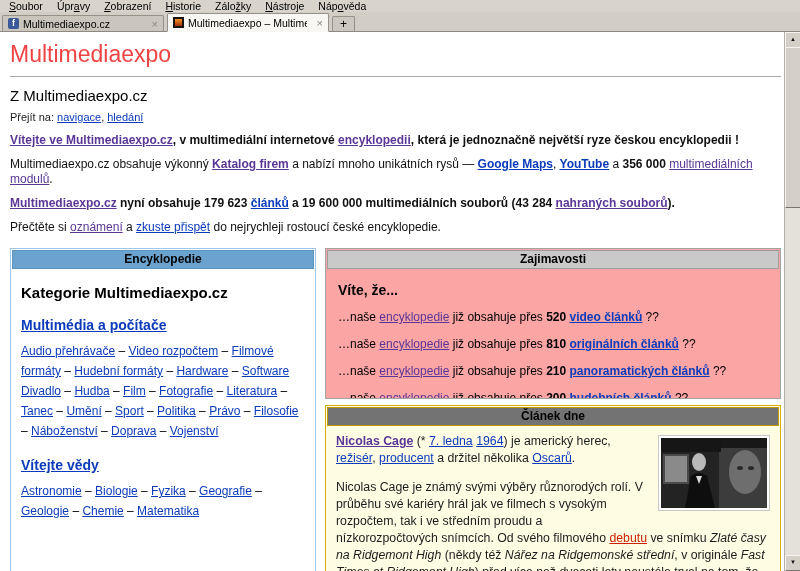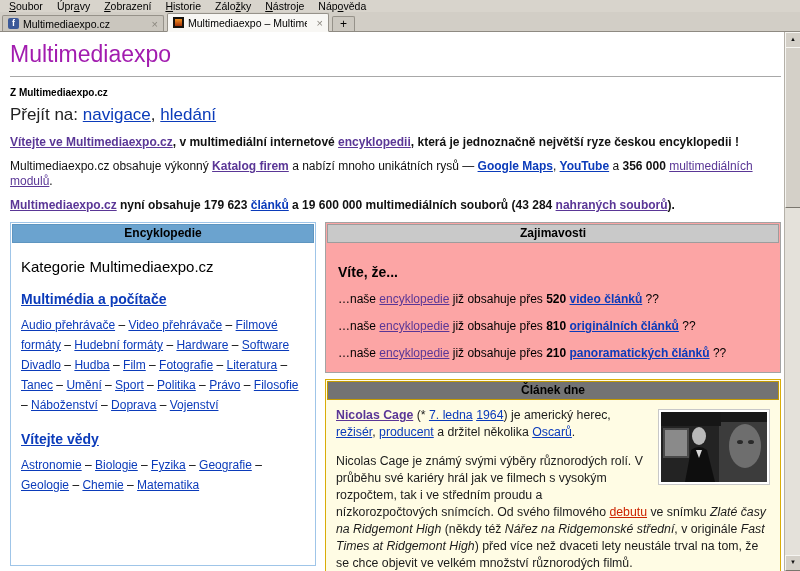--- a/index.html
+++ b/index.html
@@ -23,50 +23,50 @@
 
   
   .scrollbar{position:absolute;top:32px;right:0;bottom:0;width:15px;background:#e4e1da;border-left:1px solid #b4b0a8;}
   .sb-btn{position:absolute;left:0;width:14px;height:14px;background:#d4d0c8;border:1px solid;border-color:#f6f5f1 #7a766e #7a766e #f6f5f1;font-size:6px;line-height:12px;text-align:center;color:#111;cursor:pointer;}
   .sb-up{top:0;}
   .sb-down{bottom:0;}
   .sb-thumb{position:absolute;left:0;top:15px;width:14px;height:159px;background:#d4d0c8;border:1px solid;border-color:#f6f5f1 #7a766e #7a766e #f6f5f1;cursor:pointer;}
 
   
   .content{position:absolute;top:32px;left:0;right:16px;bottom:0;background:#fff;padding:7px 3px 0 10px;overflow:hidden;color:#000;}
-  h1.page-title{font-size:23px;font-weight:normal;margin:2px 0 0;padding-bottom:8px;border-bottom:1px solid #a8a8a8;color:#a21caf;}
-  h2.site-sub{font-size:10px;font-weight:bold;margin:10px 0 7px;}
-  .jump{font-size:17px;margin:0 0 10px;color:#222;}
+  h1.page-title{font-size:23px;font-weight:normal;margin:2px 0 0;padding-bottom:8px;border-bottom:1px solid #a8a8a8;color:#ef4444;}
+  h2.site-sub{font-size:15px;font-weight:normal;margin:10px 0 7px;}
+  .jump{font-size:11px;margin:0 0 10px;color:#222;}
   .intro{font-size:12px;line-height:15px;margin:0 0 9px;color:#111;}
   .intro.last{margin-bottom:13px;}
 
   .lk{text-decoration:underline;color:#0b3bba;cursor:pointer;}
   .lk.v{color:#5a3696;}
   .lk.r{color:#cc2200;}
   .lk.b{font-weight:bold;}
   .txt.b{font-weight:bold;}
   .txt.i{font-style:italic;}
 
   .cols{display:flex;gap:9px;align-items:flex-start;}
   .col-left{width:306px;flex:none;}
   .col-right{flex:1;min-width:0;}
 
   .box{border:1px solid;background:#fff;}
   .box-header{margin:1px;text-align:center;font-weight:bold;font-size:12px;padding:1px 0 2px;border:1px solid;}
 
   .enc-box{border-color:#9fc5e8;height:342px;overflow:hidden;}
   .enc-box .box-header{background:#6ba3cf;border-color:#5e95c0;}
   .enc-body{padding:6px 10px;}
-  .kat-title{font-size:15px;font-weight:normal;margin:8px 0 16px;}
+  .kat-title{font-size:15px;font-weight:bold;margin:8px 0 16px;}
   .sec-head{font-size:14px;font-weight:bold;margin:16px 0 8px;}
   .sec-links{font-size:12px;line-height:20px;margin:0;}
 
   .facts-box{border-color:#a3a3a3;background:#fca5a5;height:149px;overflow:hidden;}
   .facts-box .box-header{background:#c9c9c9;border-color:#9d9d9d;}
-  .facts-body{padding:12px 12px;}
+  .facts-body{padding:4px 12px;}
   .vite-title{font-size:14px;font-weight:bold;margin:8px 0 12px;}
   .vite-row{font-size:12px;margin:0 0 13px;}
 
   .art-box{border-color:#d9ad08;background:#fffce4;margin-top:6px;min-height:230px;}
   .art-box .box-header{background:#737373;border-color:#c39a04;}
   .art-body{padding:6px 10px 4px;font-size:12.3px;line-height:17px;color:#1c1c1c;}
   .art-body p{margin:0 0 12px;}
   .art-img{float:right;margin:2px 0 8px 12px;background:#fff;border:1px solid #c8c8c8;padding:2px;cursor:pointer;}
   .art-img svg{display:block;}
 </style>
@@ -99,31 +99,32 @@
     <div class="newtab">+</div>
   </div>
 
   <div class="content">
     <h1 class="page-title">Multimediaexpo</h1>
     <h2 class="site-sub">Z Multimediaexpo.cz</h2>
     <div class="jump"><span class="txt">Přejít na: </span><a class="lk">navigace</a><span class="txt">, </span><a class="lk">hledání</a></div>
     <p class="intro"><a class="lk v b">Vítejte ve Multimediaexpo.cz</a><span class="txt b">, v multimediální internetové </span><a class="lk v b">encyklopedii</a><span class="txt b">, která je jednoznačně největší ryze českou encyklopedii !</span></p>
     <p class="intro"><span class="txt">Multimediaexpo.cz obsahuje výkonný </span><a class="lk v b">Katalog firem</a><span class="txt"> a nabízí mnoho unikátních rysů — </span><a class="lk b">Google Maps</a><span class="txt">, </span><a class="lk b">YouTube</a><span class="txt"> a </span><span class="txt b">356 000</span><span class="txt"> </span><a class="lk v">multimediálních modulů</a><span class="txt">.</span></p>
     <p class="intro"><a class="lk v b">Multimediaexpo.cz</a><span class="txt b"> nyní obsahuje </span><span class="txt b">179 623 </span><a class="lk b">článků</a><span class="txt b"> a 19 600 000 multimediálních souborů (43 284 </span><a class="lk v b">nahraných souborů</a><span class="txt b">).</span></p>
+    <p class="intro last"><span class="txt">Přečtěte si </span><a class="lk v">oznámení</a><span class="txt"> a </span><a class="lk">zkuste přispět</a><span class="txt"> do nejrychleji rostoucí české encyklopedie.</span></p>
 
     <div class="cols">
 
       <div class="col-left">
         <div class="box enc-box">
           <div class="box-header">Encyklopedie</div>
           <div class="enc-body">
             <div class="kat-title">Kategorie Multimediaexpo.cz</div>
 
             <div class="sec-head"><a class="lk b">Multimédia a počítače</a></div>
-            <div class="sec-links"><a class="lk">Audio přehrávače</a><span class="txt"> – </span><a class="lk">Video přehrávače</a><span class="txt"> – </span><a class="lk">Filmové formáty</a><span class="txt"> – </span><a class="lk">Hudební formáty</a><span class="txt"> – </span><a class="lk">Hardware</a><span class="txt"> – </span><a class="lk">Software</a></div>
+            <div class="sec-links"><a class="lk">Audio přehrávače</a><span class="txt"> – </span><a class="lk">Video rozpočtem</a><span class="txt"> – </span><a class="lk">Filmové formáty</a><span class="txt"> – </span><a class="lk">Hudební formáty</a><span class="txt"> – </span><a class="lk">Hardware</a><span class="txt"> – </span><a class="lk">Software</a></div>
 
             <div class="sec-links"><a class="lk">Divadlo</a><span class="txt"> – </span><a class="lk">Hudba</a><span class="txt"> – </span><a class="lk">Film</a><span class="txt"> – </span><a class="lk">Fotografie</a><span class="txt"> – </span><a class="lk">Literatura</a><span class="txt"> – </span><a class="lk">Tanec</a><span class="txt"> – </span><a class="lk">Umění</a><span class="txt"> – </span><a class="lk">Sport</a><span class="txt"> – </span><a class="lk">Politika</a><span class="txt"> – </span><a class="lk">Právo</a><span class="txt"> – </span><a class="lk">Filosofie</a><span class="txt"> – </span><a class="lk">Náboženství</a><span class="txt"> – </span><a class="lk">Doprava</a><span class="txt"> – </span><a class="lk">Vojenství</a></div>
 
             <div class="sec-head"><a class="lk b">Vítejte vědy</a></div>
             <div class="sec-links"><a class="lk">Astronomie</a><span class="txt"> – </span><a class="lk">Biologie</a><span class="txt"> – </span><a class="lk">Fyzika</a><span class="txt"> – </span><a class="lk">Geografie</a><span class="txt"> – </span><a class="lk">Geologie</a><span class="txt"> – </span><a class="lk">Chemie</a><span class="txt"> – </span><a class="lk">Matematika</a></div>
 
           </div>
         </div>
 
       </div>

